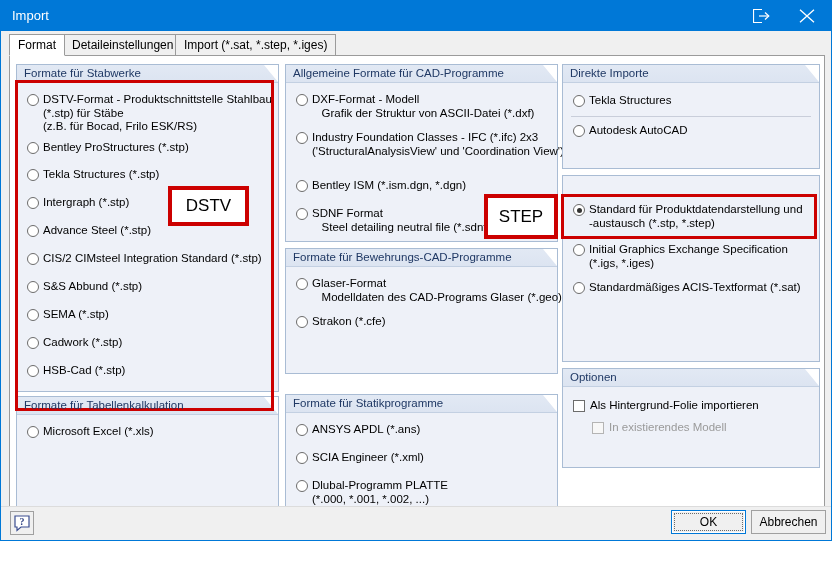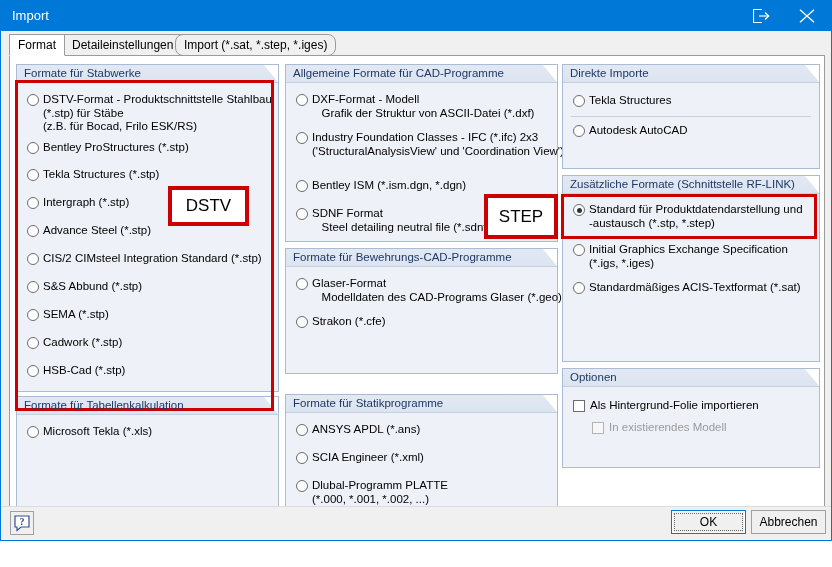--- a/index.html
+++ b/index.html
@@ -276,21 +276,21 @@
     <div class="tb-btn" id="tb-close">
       <svg width="16" height="14" viewBox="0 0 16 14">
         <path d="M1 0.8 L15 13.2 M15 0.8 L1 13.2" stroke="#ffffff" stroke-width="1.3" fill="none"></path>
       </svg>
     </div>
   </div>
 
   <div id="tabstrip">
     <div class="tab active" style="left:0px;">Format</div>
     <div class="tab" style="left:54px;">Detaileinstellungen</div>
-    <div class="tab" style="left:166px;border-radius:8px;">Import (*.sat, *.step, *.iges)</div>
+    <div class="tab" style="left:166px;">Import (*.sat, *.step, *.iges)</div>
   </div>
 
   <div id="page">
 
     <div class="group" style="left:6px; top:8px; width:263px; height:328px;">
       <div class="group-head">
         <div class="group-title">Formate für Stabwerke</div>
       </div>
       <div class="group-body">
         <div class="radio-row" style="left:10px; top:10px;">
@@ -338,21 +338,21 @@
       </div>
     </div>
 
     <div class="group" style="left:6px; top:340px; width:263px; height:127px;">
       <div class="group-head">
         <div class="group-title">Formate für Tabellenkalkulation</div>
       </div>
       <div class="group-body">
         <div class="radio-row" style="left:10px; top:10px;">
           <span class="radio-mark"></span>
-          <span class="radio-label">Microsoft Tekla (*.xls)</span>
+          <span class="radio-label">Microsoft Excel (*.xls)</span>
         </div>
       </div>
     </div>
 
     <div class="group" style="left:275px; top:8px; width:273px; height:178px;">
       <div class="group-head">
         <div class="group-title">Allgemeine Formate für CAD-Programme</div>
       </div>
       <div class="group-body">
         <div class="radio-row" style="left:10px; top:10px;">
@@ -426,23 +426,20 @@
         </div>
         <div class="hr-sep" style="left:8px; top:33px; width:240px;"></div>
         <div class="radio-row" style="left:10px; top:41px;">
           <span class="radio-mark"></span>
           <span class="radio-label">Autodesk AutoCAD</span>
         </div>
       </div>
     </div>
 
     <div class="group" style="left:552px; top:119px; width:258px; height:187px;">
-      <div class="group-head">
-        <div class="group-title">Zusätzliche Formate (Schnittstelle RF-LINK)</div>
-      </div>
       <div class="group-body">
         <div class="radio-row" style="left:10px; top:9px;">
           <span class="radio-mark checked"></span>
           <span class="radio-label">Standard für Produktdatendarstellung und
 -austausch (*.stp, *.step)</span>
         </div>
         <div class="radio-row" style="left:10px; top:49px;">
           <span class="radio-mark"></span>
           <span class="radio-label">Initial Graphics Exchange Specification
 (*.igs, *.iges)</span>

